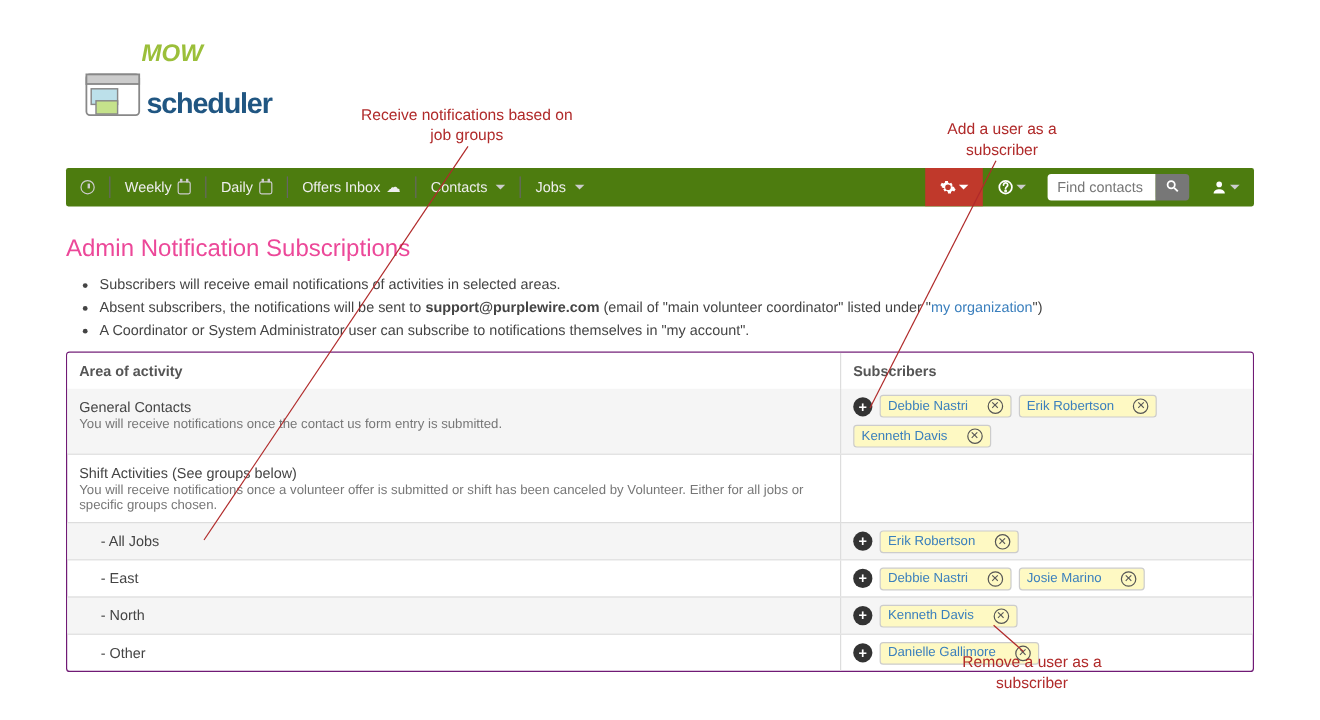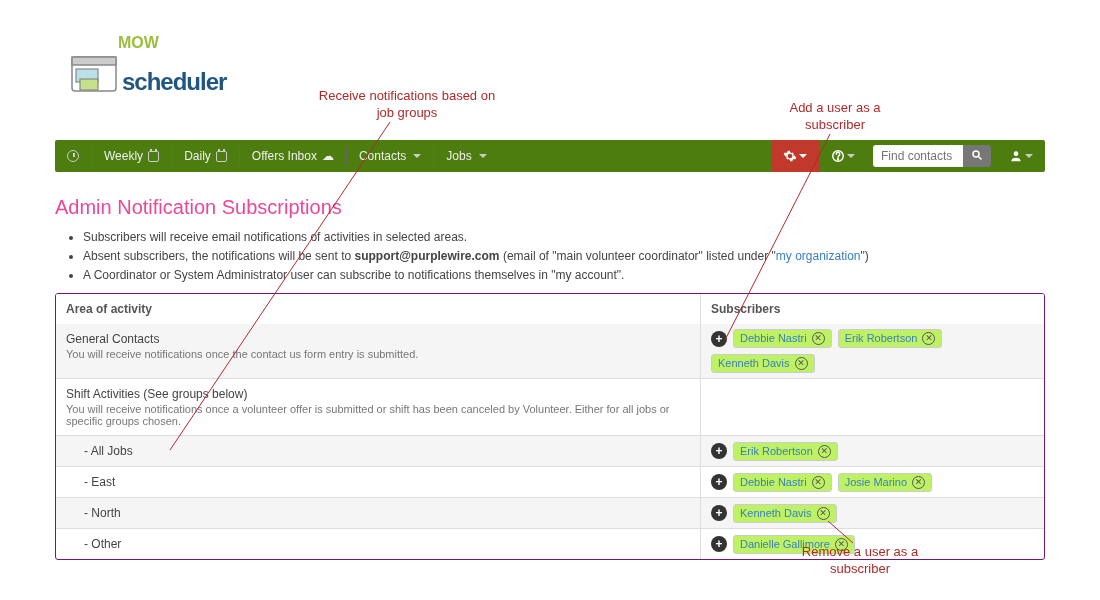--- a/index.html
+++ b/index.html
@@ -1,21 +1,21 @@
 <!DOCTYPE html>
 <html><head>
 <meta charset="utf-8">
 <style>
   * { box-sizing: border-box; }
   body { margin: 0; font-family: Arial, Helvetica, sans-serif; font-size: 13px; color: #333; position: relative; }
   .page { width: 1100px; height: 600px; margin: 0 auto; position: relative; background: #fff; }
   .logo-area { padding: 50px 0 0 70px; height: 140px; }
   .logo { display: inline-flex; align-items: flex-end; gap: 4px; }
   .logo-text { font-size: 24px; font-weight: bold; color: #205682; letter-spacing: -1px; }
-  .logo-mow { font-size: 16px; color: #9bbf3a; font-weight: bold; position: relative; top: -16px; left: -4px; }
+  .logo-mow { font-size: 20px; font-style: italic; color: #9bbf3a; font-weight: bold; position: relative; top: -16px; left: -4px; }
   .navbar { background: #4d7c0f; color: #eee; display: flex; align-items: center; height: 32px; margin: 0 55px; border-radius: 2px; overflow: hidden; }
   .navbar .nav-item { padding: 0 12px; color: #eee; font-size: 12px; display: flex; align-items: center; gap: 5px; height: 32px; cursor: pointer; }
   .navbar .nav-sep { width: 1px; background: #666; height: 18px; }
   .nav-spacer { flex: 1; }
   .nav-icon-btn { padding: 0 12px; color: #eee; display: flex; align-items: center; height: 32px; cursor: pointer; }
   .nav-icon-btn.red { background: #c0392b; }
   .nav-search { display: flex; padding: 0 6px; gap: 0; }
   .nav-search input { height: 22px; border: none; border-radius: 3px 0 0 3px; padding: 0 8px; font-size: 12px; width: 90px; outline: none; }
   .nav-search button { height: 22px; border: none; background: #777; color: #fff; border-radius: 0 3px 3px 0; padding: 0 8px; cursor: pointer; }
   .content { padding: 16px 55px 0 55px; }
@@ -28,42 +28,42 @@
   .tbl .row:first-child { border-top: none; }
   .tbl .col-area { flex: 0 0 644px; padding: 8px 10px; }
   .tbl .col-subs { flex: 1; padding: 5px 10px; border-left: 1px solid #ddd; display: flex; align-items: center; gap: 6px; flex-wrap: wrap; }
   .tbl .header { background: #fff; font-weight: bold; font-size: 12px; color: #555; }
   .tbl .header .col-subs { align-items: center; }
   .stripe { background: #f5f5f5; }
   .area-title { font-size: 12px; color: #444; }
   .area-desc { font-size: 11px; color: #777; margin-top: 2px; }
   .indent { padding-left: 18px; }
   .add-circle { width: 16px; height: 16px; border-radius: 50%; background: #333; color: #fff; display: inline-flex; align-items: center; justify-content: center; font-size: 12px; font-weight: bold; cursor: pointer; flex-shrink: 0; }
-  .chip { display: inline-flex; align-items: flex-start; gap: 5px; border: 1px solid #ccc; background: #bef264; border-radius: 3px; padding: 2px 6px; font-size: 11px; }
+  .chip { display: inline-flex; align-items: center; gap: 16px; border: 1px solid #ccc; background: #fef9c3; border-radius: 3px; padding: 2px 6px; font-size: 11px; }
   .chip a { color: #3a7fbd; text-decoration: none; }
   .remove-circle { width: 13px; height: 13px; border: 1.5px solid #555; border-radius: 50%; display: inline-flex; align-items: center; justify-content: center; font-size: 9px; color: #555; cursor: pointer; line-height: 1; }
   .caret { display: inline-block; width: 0; height: 0; border-left: 4px solid transparent; border-right: 4px solid transparent; border-top: 4px solid #ccc; margin-left: 2px; vertical-align: middle; }
   
   .anno { position: absolute; font-size: 13px; color: #b02a2a; text-align: center; line-height: 1.3; pointer-events: none; }
   svg.anno-lines { position: absolute; top: 0; left: 0; pointer-events: none; }
   .cal-icon { display:inline-block; width:11px; height:11px; border:1px solid #ccc; border-radius:2px; position:relative; }
   .cal-icon::before { content:''; position:absolute; top:-3px; left:1px; width:2px; height:3px; background:#ccc; }
   .cal-icon::after { content:''; position:absolute; top:-3px; right:1px; width:2px; height:3px; background:#ccc; }
   .cloud-icon { font-size: 12px; }
   .clock-icon { width:12px; height:12px; border:1.5px solid #ccc; border-radius:50%; display:inline-block; position:relative; }
   .clock-icon::after { content:''; position:absolute; top:2px; left:5px; width:1.5px; height:4px; background:#ccc; }
   .gear-svg { width:14px; height:14px; }
   .user-svg { width:14px; height:14px; }
 </style>
 </head>
 <body>
 
 <div class="page">
 
-  <div class="anno" style="top:88px; left:292px; width:230px;">Receive notifications based on<br>job groups</div>
+  <div class="anno" style="top:88px; left:274px; width:230px;">Receive notifications based on<br>job groups</div>
   <div class="anno" style="top:100px; left:770px; width:130px;">Add a user as a<br>subscriber</div>
   <div class="anno" style="top:544px; left:780px; width:160px;">Remove a user as a<br>subscriber</div>
 
   <svg class="anno-lines" width="1100" height="600">
     <line x1="390" y1="122" x2="170" y2="450" stroke="#b02a2a" stroke-width="1"></line>
     <line x1="830" y1="134" x2="725" y2="340" stroke="#b02a2a" stroke-width="1"></line>
     <line x1="853" y1="543" x2="828" y2="521" stroke="#b02a2a" stroke-width="1"></line>
   </svg>
 
   <div class="logo-area">

